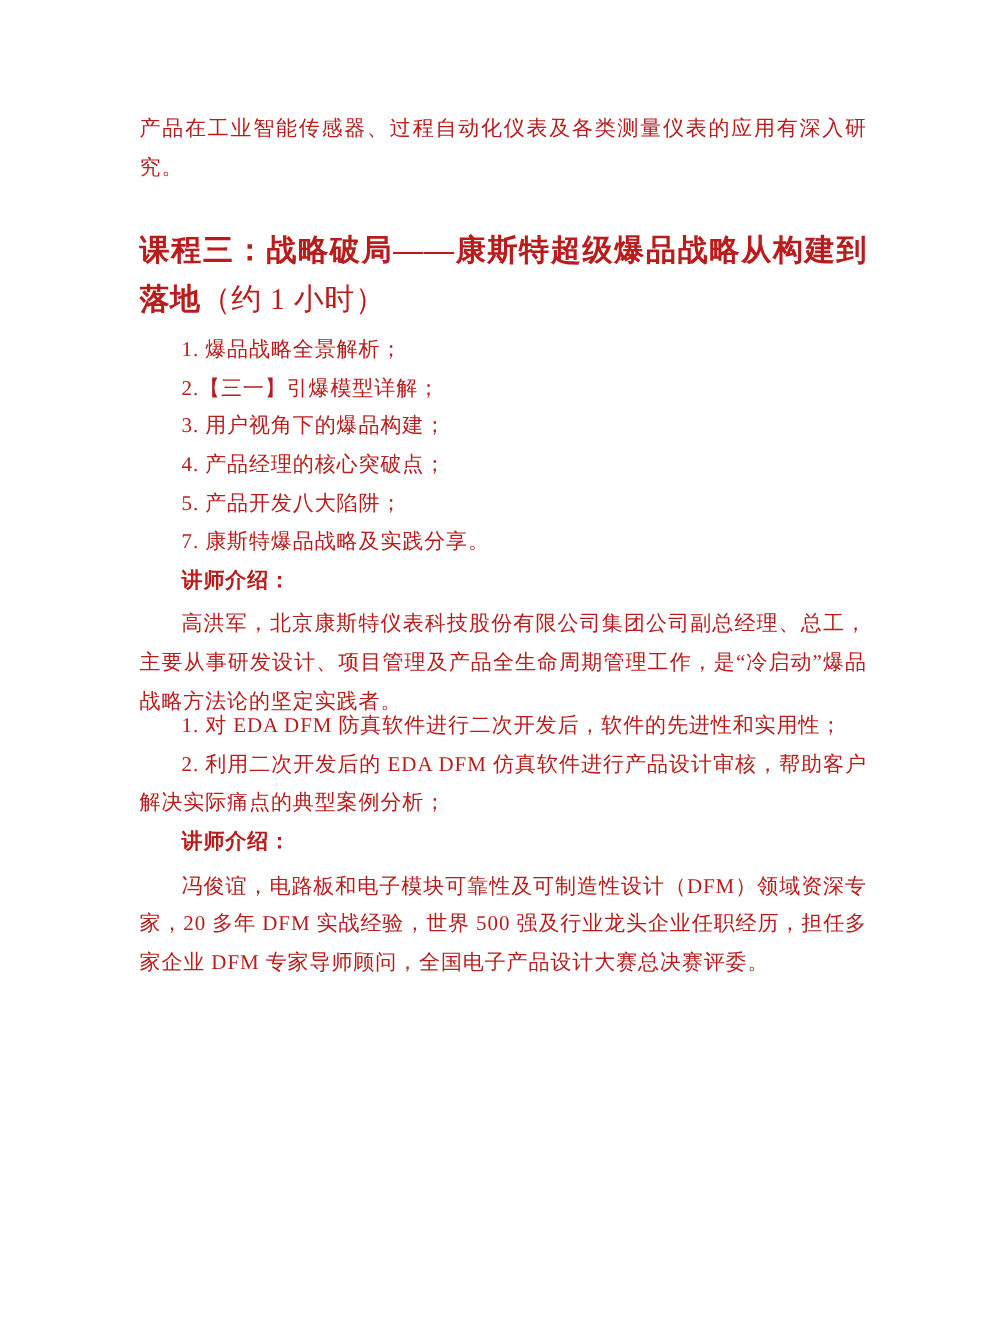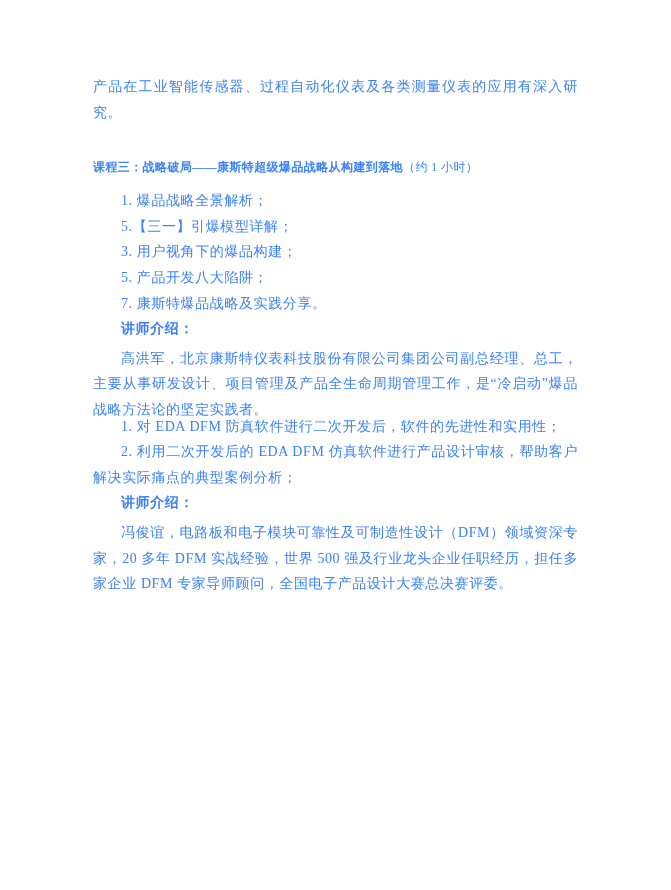--- a/index.html
+++ b/index.html
@@ -7,37 +7,37 @@
     padding: 0;
     background: #ffffff;
   }
   .page {
     position: relative;
     width: 671px;
     height: 890px;
     background: #ffffff;
     overflow: hidden;
     font-family: "Liberation Serif", "DejaVu Serif", serif;
-    color: #3b82f6;
+    color: #b91c1c;
   }
   .content {
     box-sizing: border-box;
     width: 671px;
     padding: 74px 93px 0 93px;
     text-align: justify;
   }
   p { margin: 0; }
   .body {
     font-size: 14px;
     line-height: 25.6px;
     letter-spacing: 0.6px;
   }
   .heading {
     margin-top: 26px;
-    font-size: 12px;
+    font-size: 20px;
     line-height: 33px;
     letter-spacing: 0.4px;
   }
   .heading .title-bold {
     font-weight: bold;
   }
   .heading .duration {
     font-weight: normal;
   }
   .items-c3 { margin-top: 4px; }
@@ -53,22 +53,23 @@
 
 <div class="page">
   <div class="content">
 
     <p class="body">产品在工业智能传感器、过程自动化仪表及各类测量仪表的应用有深入研究。</p>
 
     <p class="heading"><span class="title-bold">课程三：战略破局——康斯特超级爆品战略从构建到落地</span><span class="duration">（约 1 小时）</span></p>
 
     <div class="items-c3">
       <p class="body indent">1. 爆品战略全景解析；</p>
-      <p class="body indent">5.【三一】引爆模型详解；</p>
+      <p class="body indent">2.【三一】引爆模型详解；</p>
       <p class="body indent">3. 用户视角下的爆品构建；</p>
+      <p class="body indent">4. 产品经理的核心突破点；</p>
       <p class="body indent">5. 产品开发八大陷阱；</p>
       <p class="body indent">7. 康斯特爆品战略及实践分享。</p>
     </div>
 
     <p class="body indent lecturer-heading">讲师介绍：</p>
     <p class="body indent bio">高洪军，北京康斯特仪表科技股份有限公司集团公司副总经理、总工，主要从事研发设计、项目管理及产品全生命周期管理工作，是“冷启动”爆品战略方法论的坚定实践者。</p>
 
 
     <div class="items-c4">
       <p class="body indent">1. 对 EDA DFM 防真软件进行二次开发后，软件的先进性和实用性；</p>

